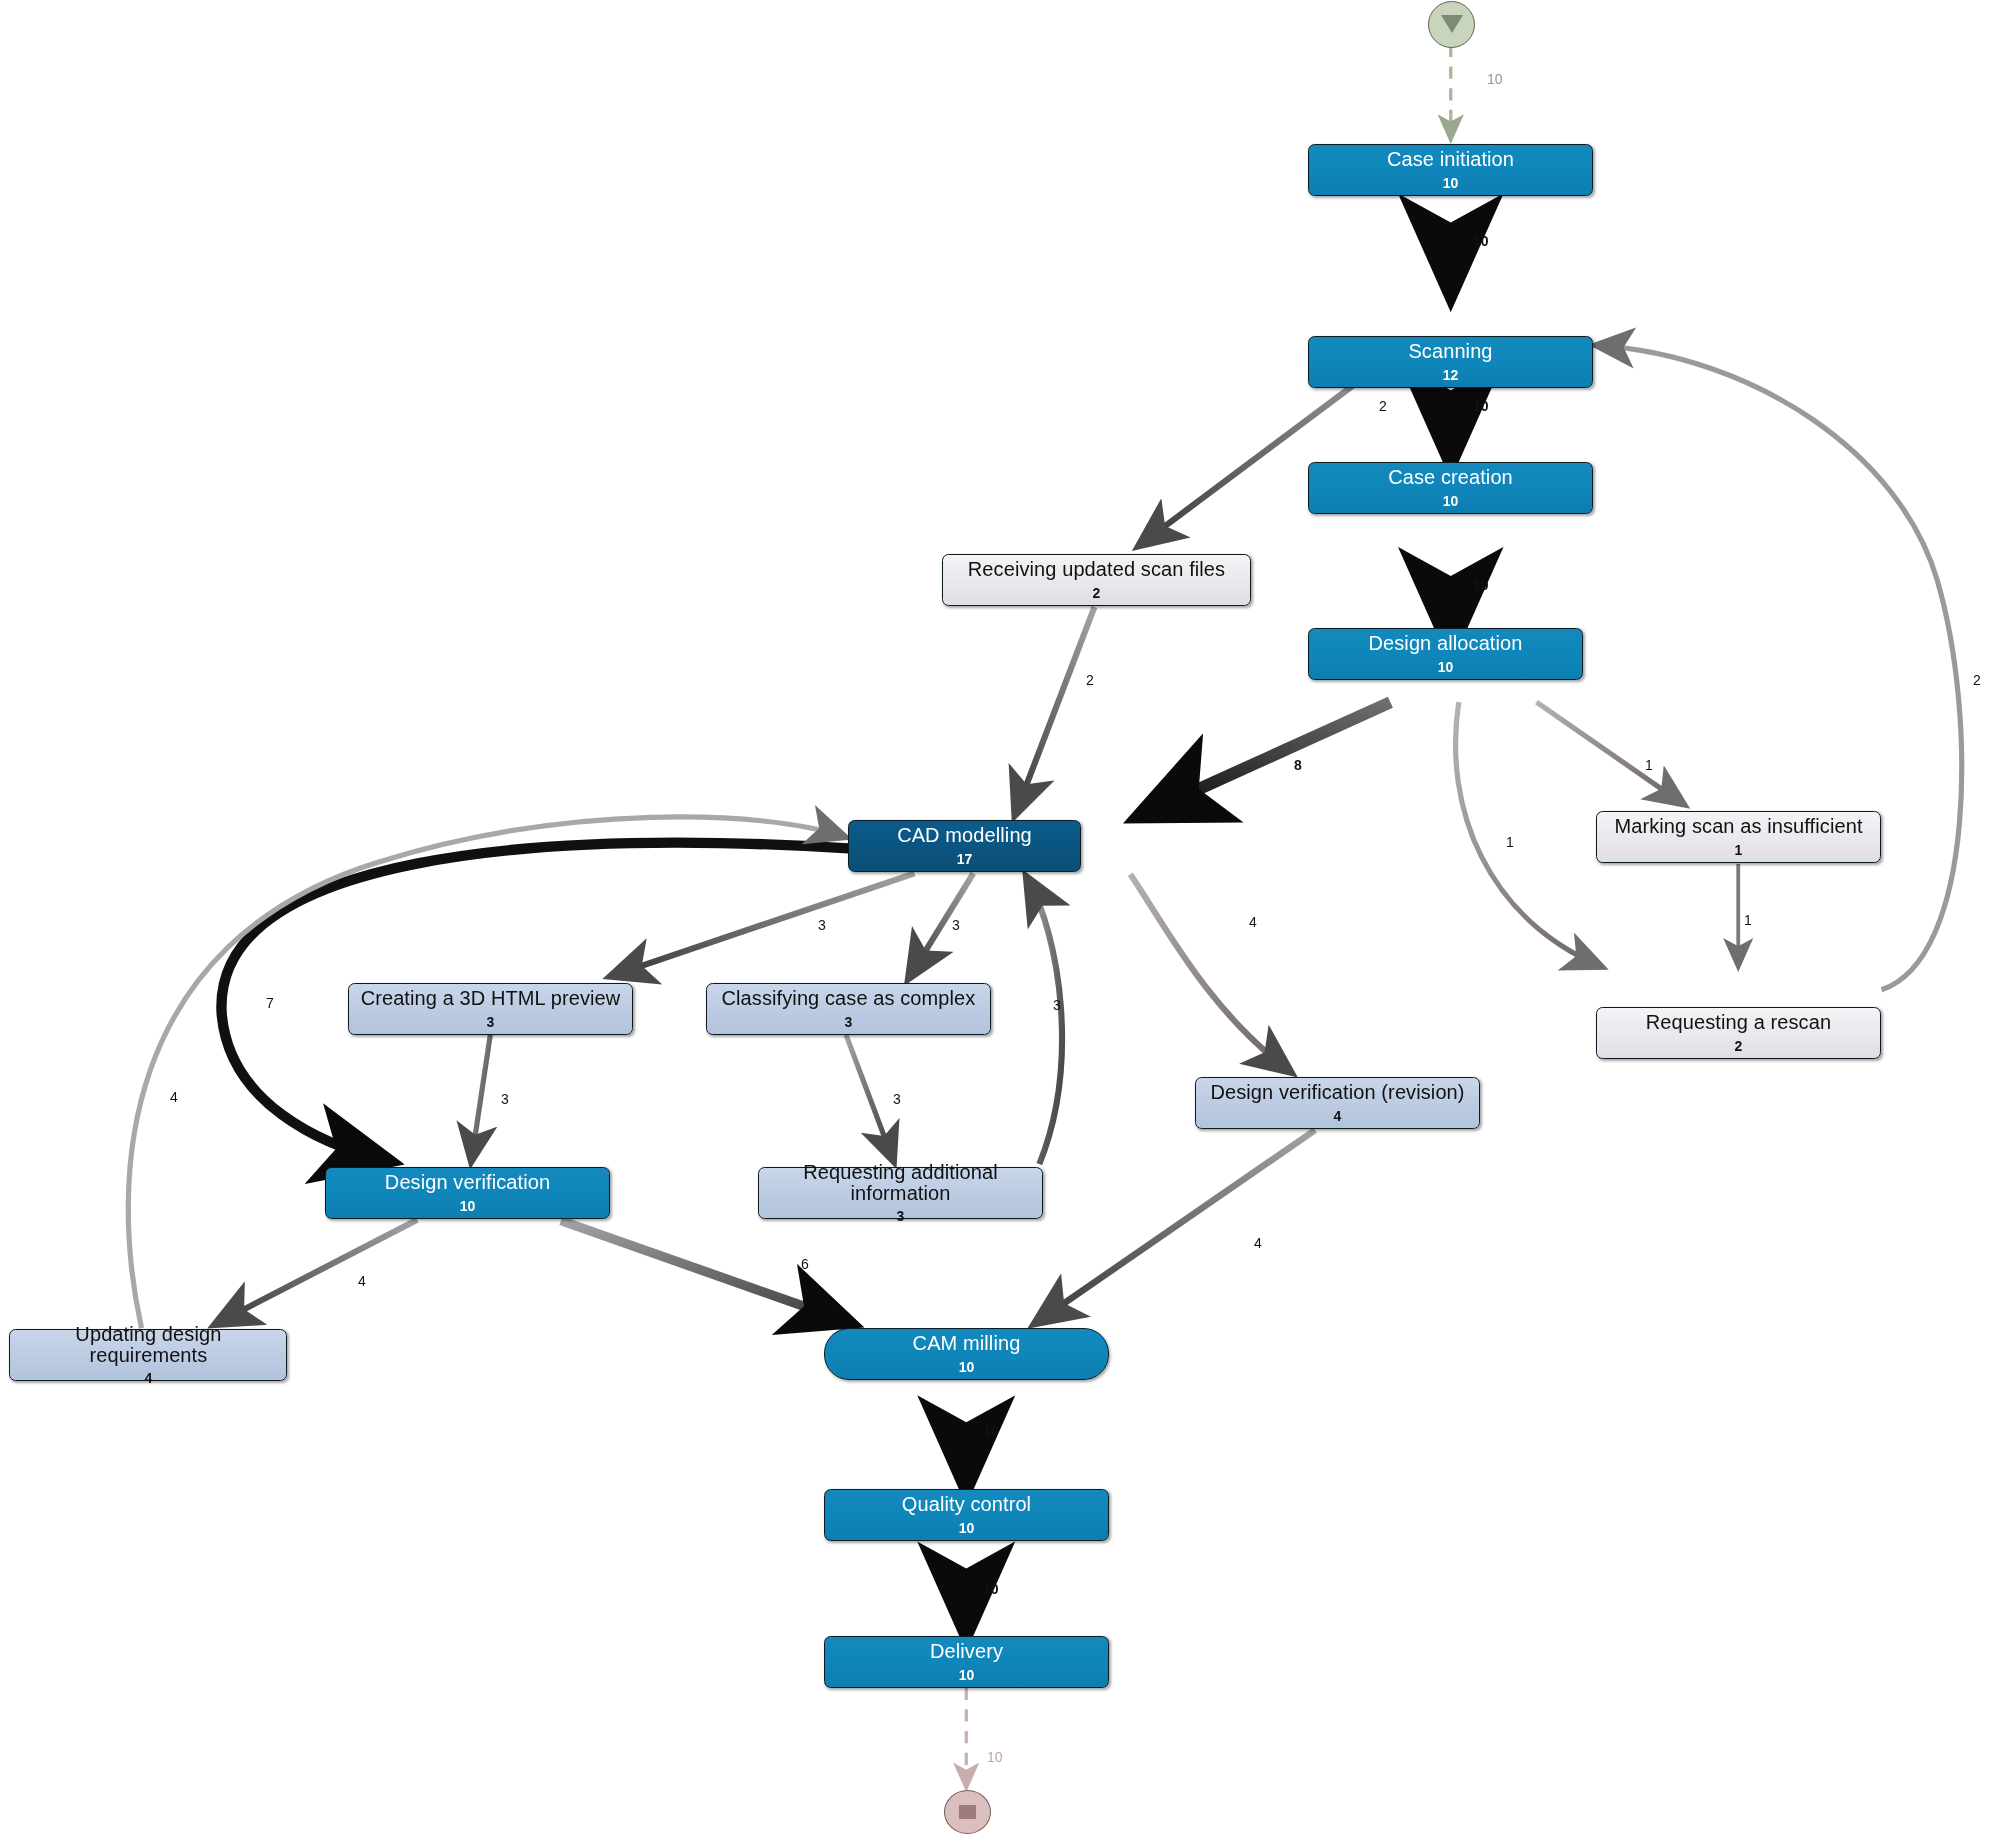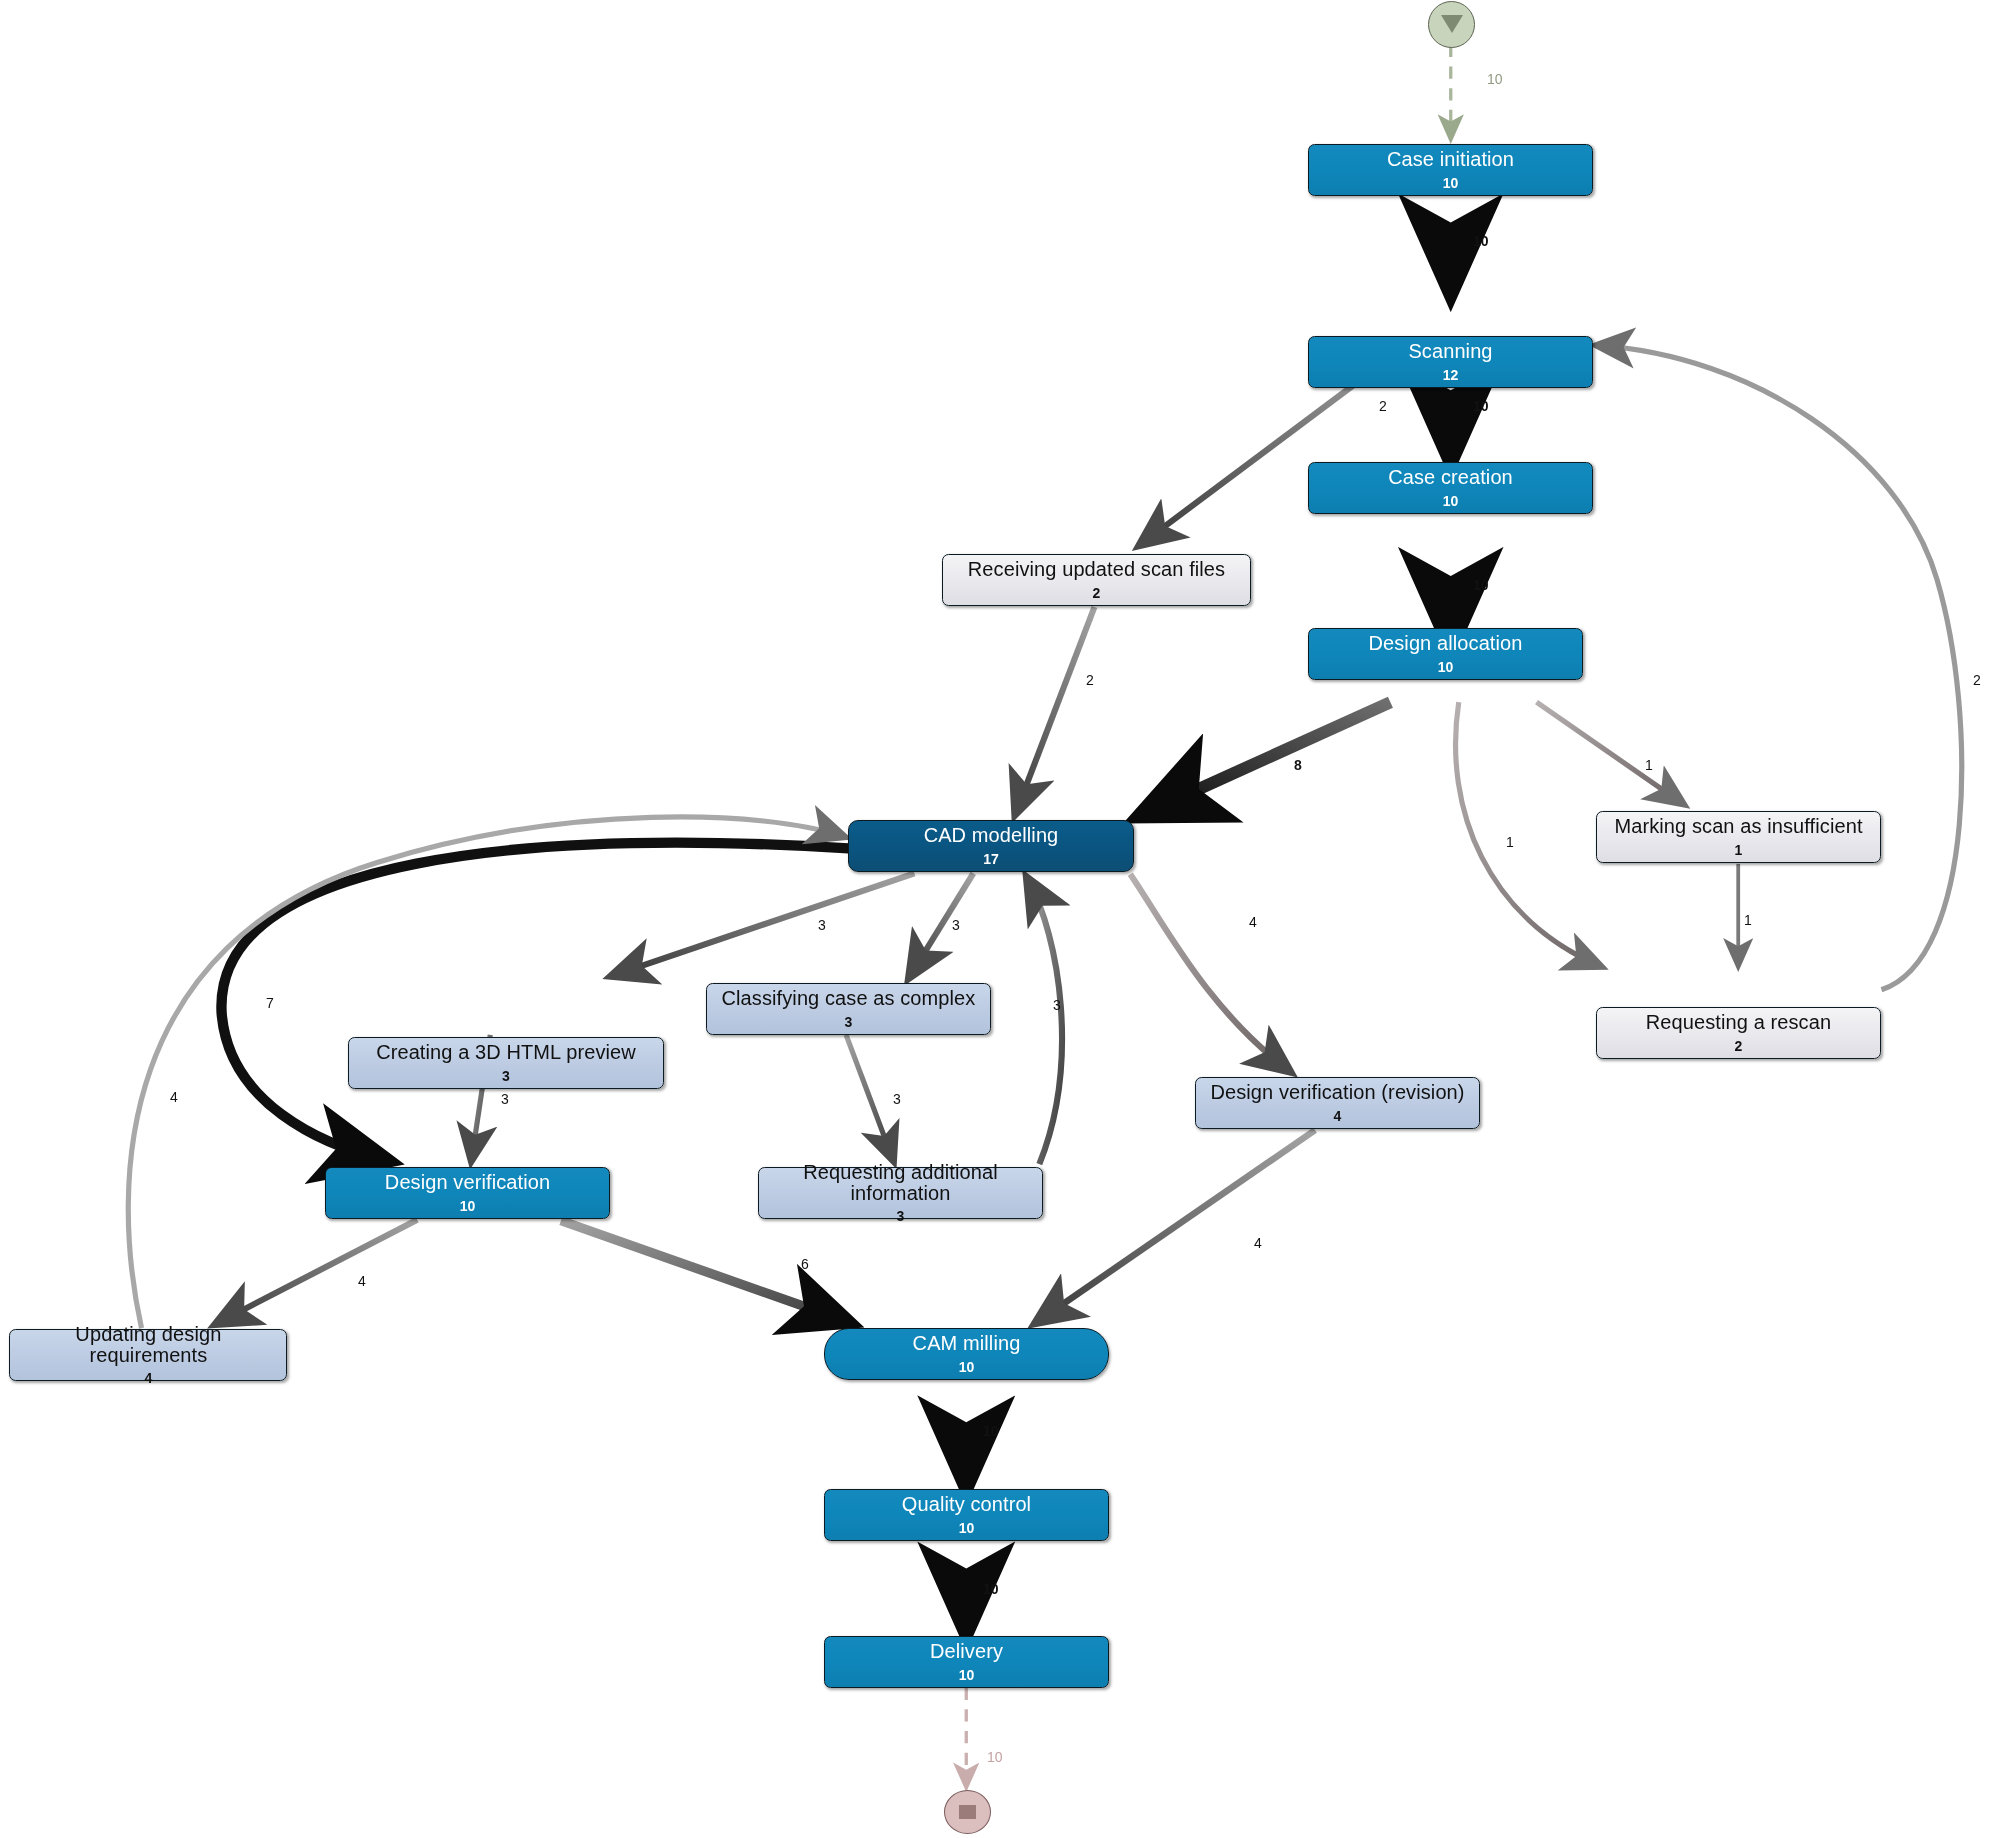--- a/index.html
+++ b/index.html
@@ -235,25 +235,25 @@
         <div class="nfreq">2</div>
       </div>
       <div class="node lvl-light" style="left: 1596px; top: 811px; width: 285px; height: 52px;">
         <div class="nlabel">Marking scan as insufficient</div>
         <div class="nfreq">1</div>
       </div>
       <div class="node lvl-light" style="left: 1596px; top: 971px; width: 285px; height: 52px; margin-top: 36px;">
         <div class="nlabel">Requesting a rescan</div>
         <div class="nfreq">2</div>
       </div>
-      <div class="node lvl-dark" style="left: 848px; top: 820px; width: 286px; height: 52px; border-radius: 10px;">
+      <div class="node lvl-dark" style="left: 848px; top: 820px; width: 233px; height: 52px;">
         <div class="nlabel">CAD modelling</div>
         <div class="nfreq">17</div>
       </div>
-      <div class="node lvl-pale" style="left: 348px; top: 1037px; width: 316px; height: 52px;">
+      <div class="node lvl-pale" style="left: 348px; top: 983px; width: 285px; height: 52px;">
         <div class="nlabel">Creating a 3D HTML preview</div>
         <div class="nfreq">3</div>
       </div>
       <div class="node lvl-pale" style="left: 706px; top: 983px; width: 285px; height: 52px;">
         <div class="nlabel">Classifying case as complex</div>
         <div class="nfreq">3</div>
       </div>
       <div class="node lvl-pale" style="left: 1195px; top: 1077px; width: 285px; height: 52px;">
         <div class="nlabel">Design verification (revision)</div>
         <div class="nfreq">4</div>

